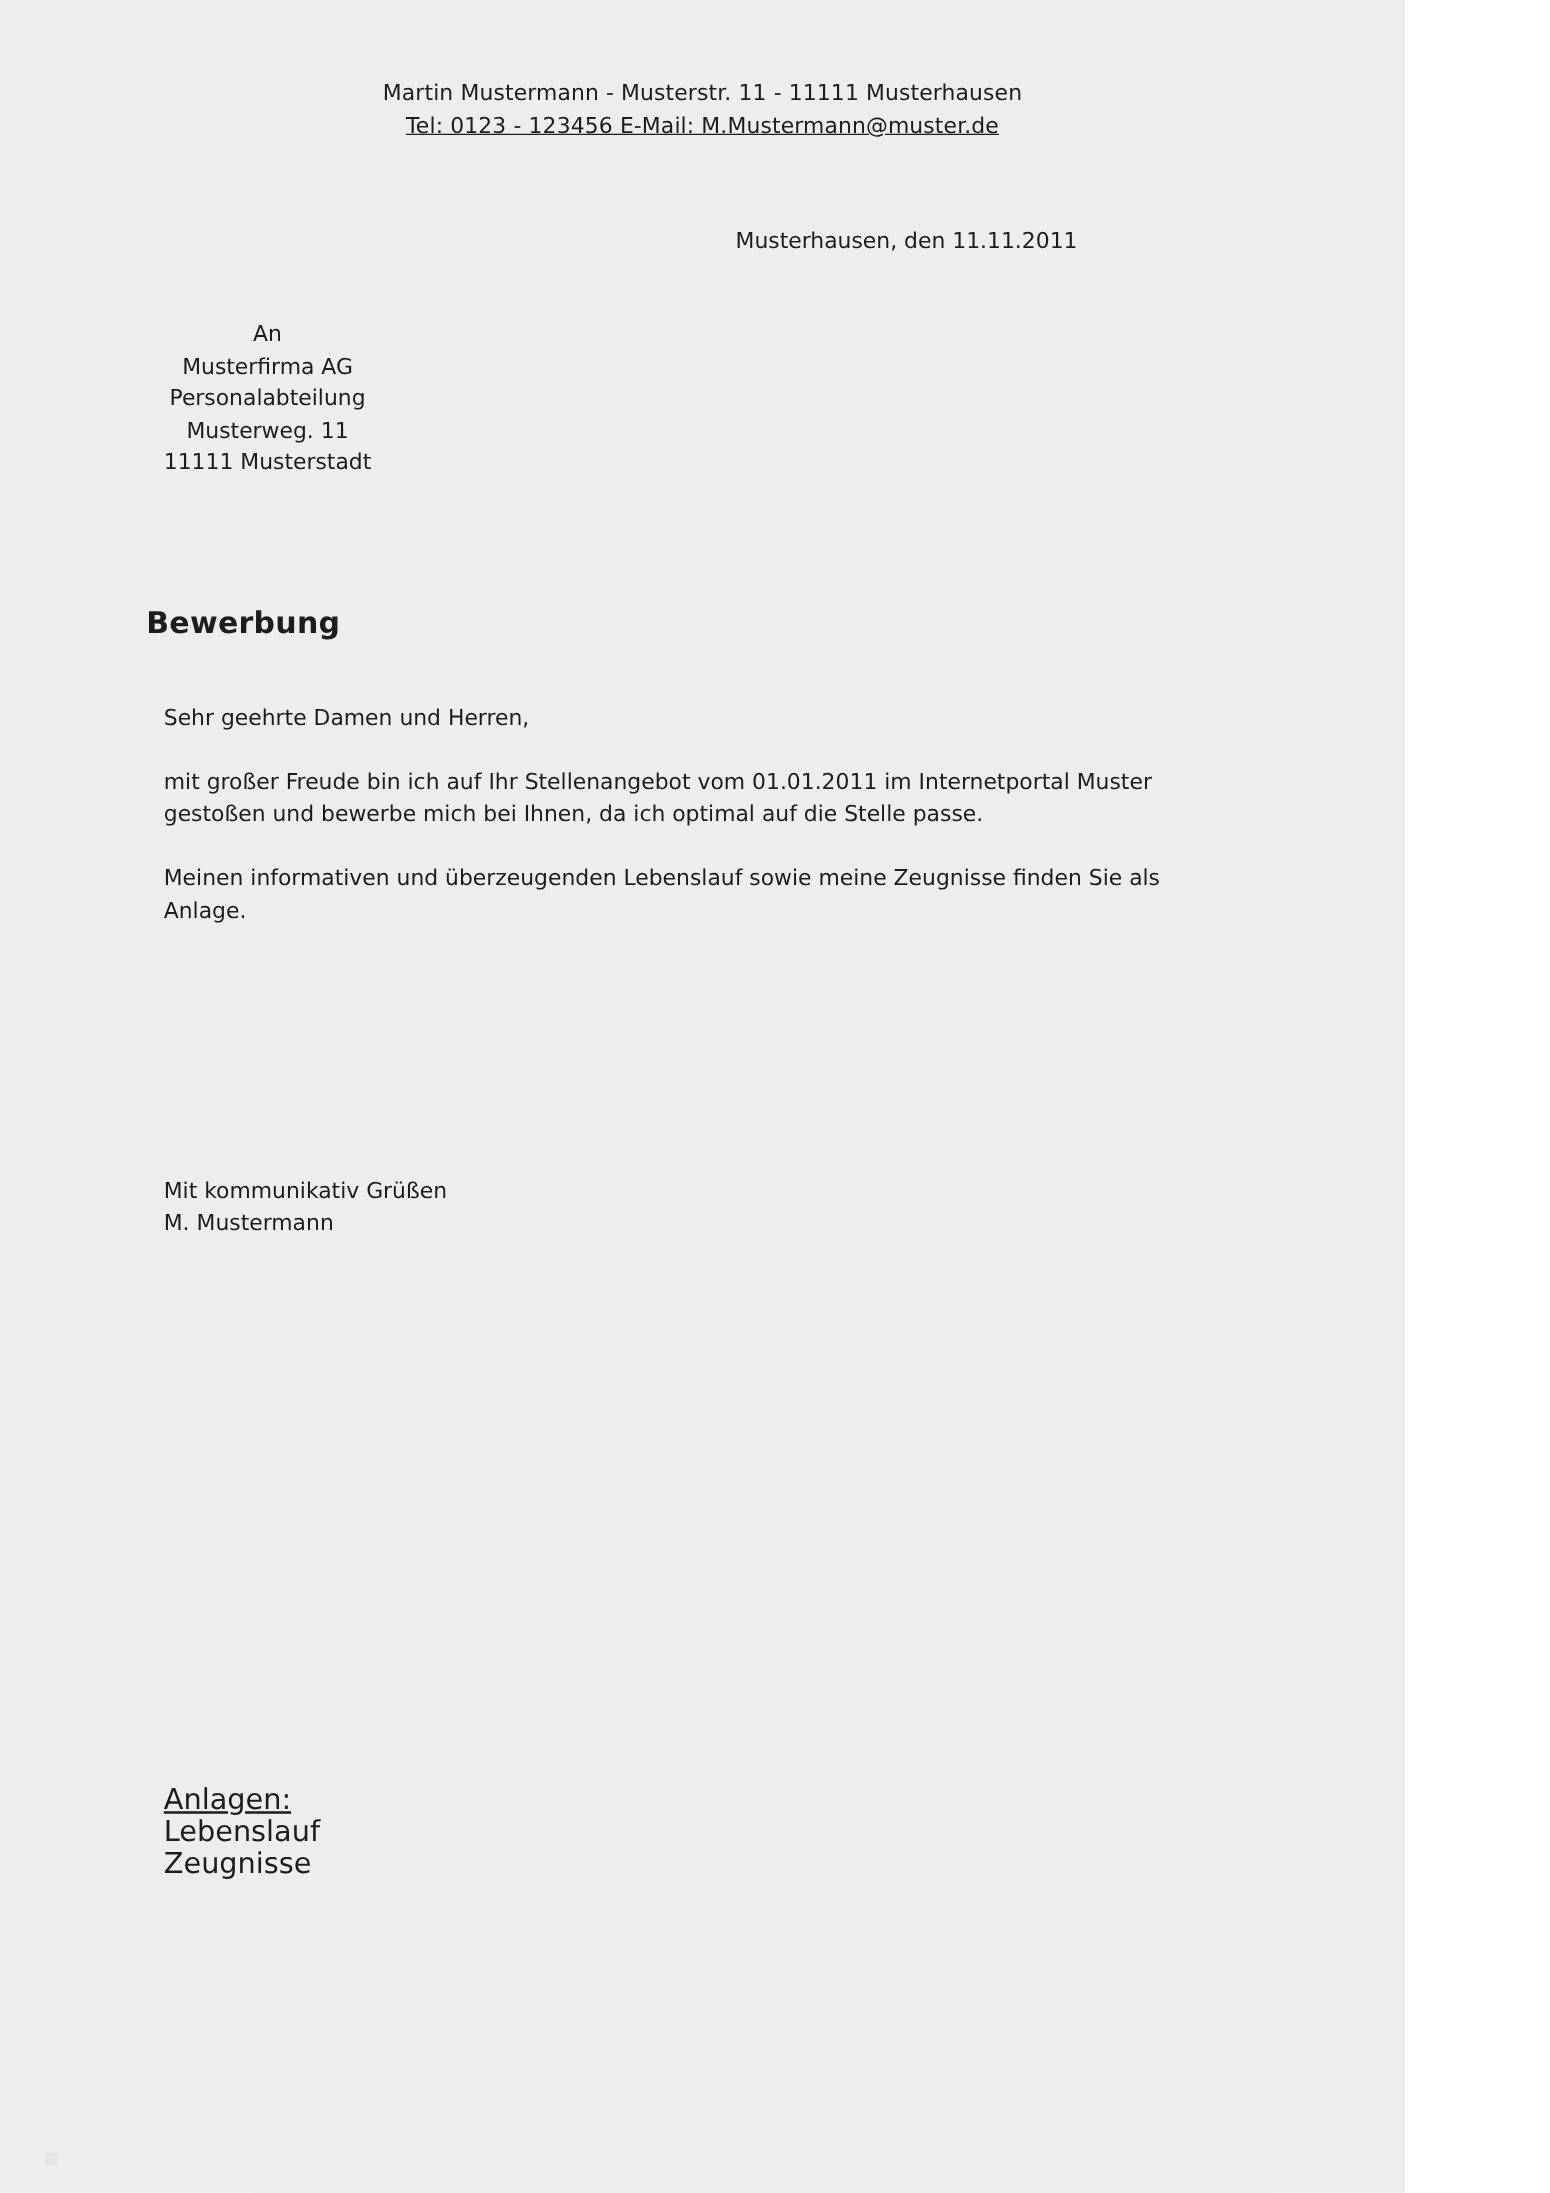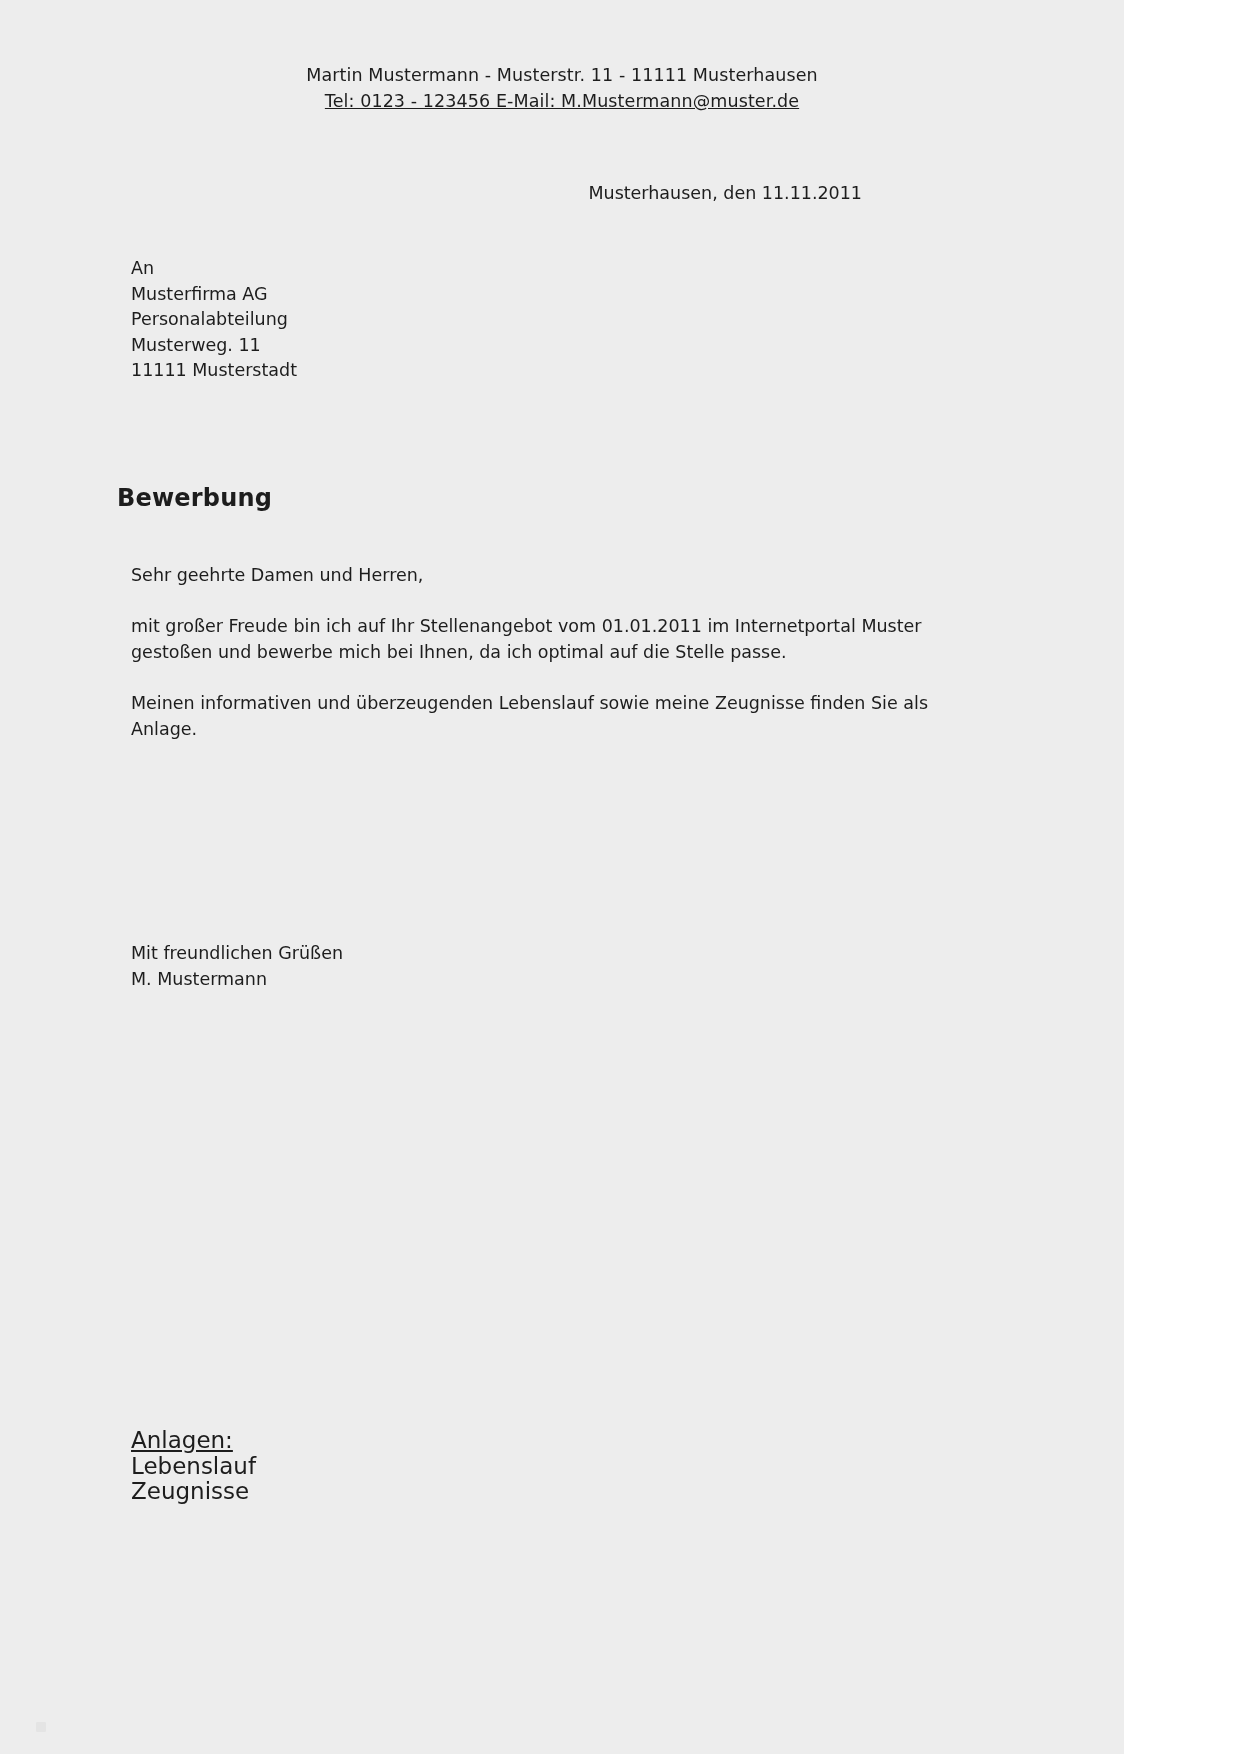--- a/index.html
+++ b/index.html
@@ -59,20 +59,21 @@
   
   .recipient {
     position: absolute;
     left: 131px;
     top: 256px;
     font-size: 17.5px;
     line-height: 25.5px;
   }
   .recipient div {
     white-space: nowrap;
+    text-align: center;
   }
 
   
   .subject {
     position: absolute;
     left: 117px;
     top: 484px;
     font-size: 24px;
     font-weight: bold;
     letter-spacing: 0.2px;
@@ -152,21 +153,21 @@
 
     <div class="subject">Bewerbung</div>
 
     <div class="body-block">
       <p class="greeting">Sehr geehrte Damen und Herren,</p>
       <p>mit großer Freude bin ich auf Ihr Stellenangebot vom 01.01.2011 im Internetportal Muster gestoßen und bewerbe mich bei Ihnen, da ich optimal auf die Stelle passe.</p>
       <p>Meinen informativen und überzeugenden Lebenslauf sowie meine Zeugnisse finden Sie als Anlage.</p>
     </div>
 
     <div class="closing">
-      <div>Mit freundlichen Grüßen</div>
+      <div>Mit kommunikativ Grüßen</div>
       <div>M. Mustermann</div>
     </div>
 
     <div class="attachments">
       <div class="att-title">Anlagen:</div>
       <div>Lebenslauf</div>
       <div>Zeugnisse</div>
     </div>
 
     <div class="corner-mark"></div>

